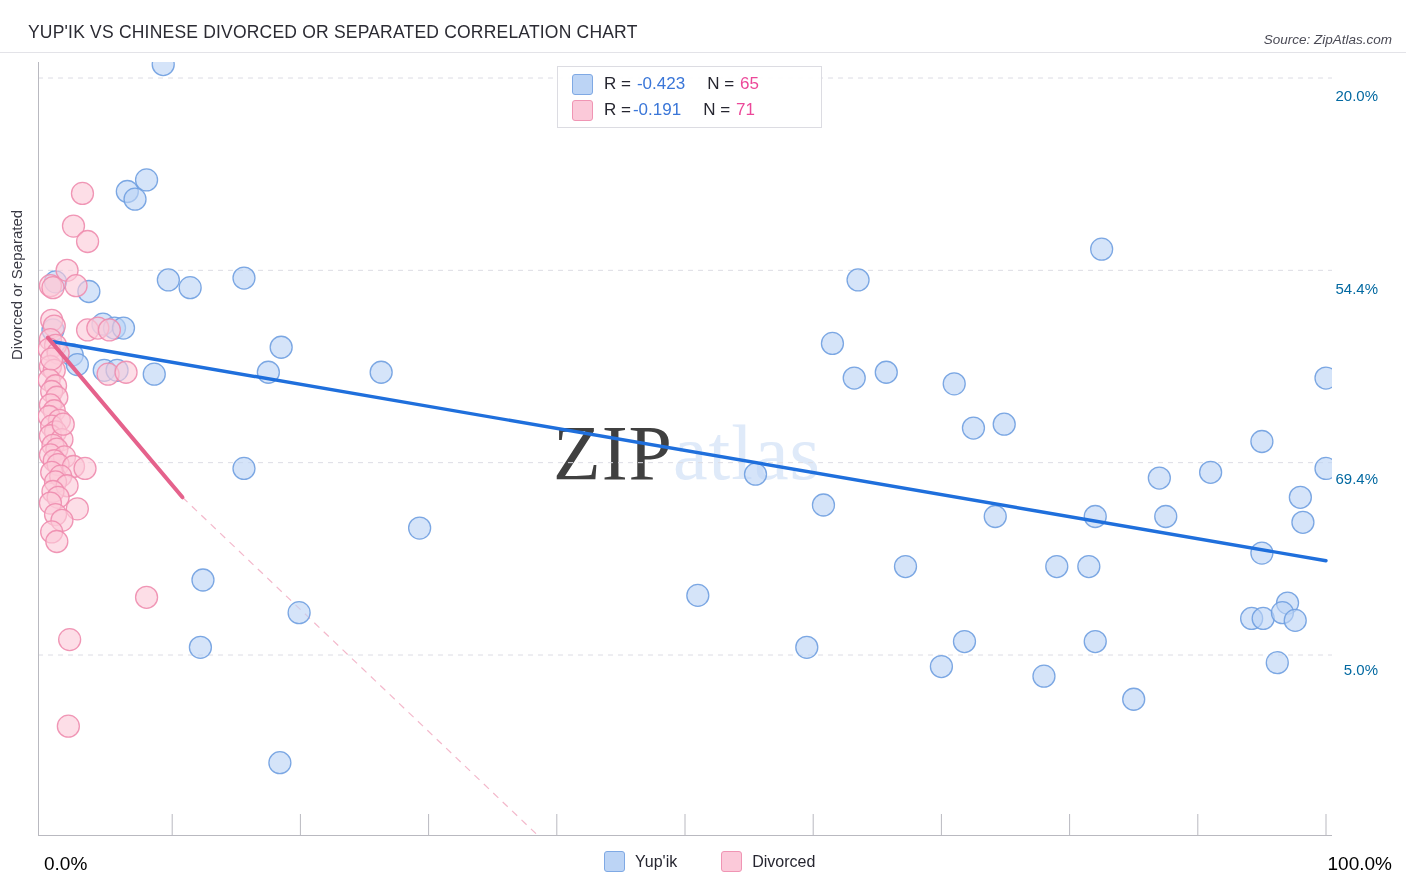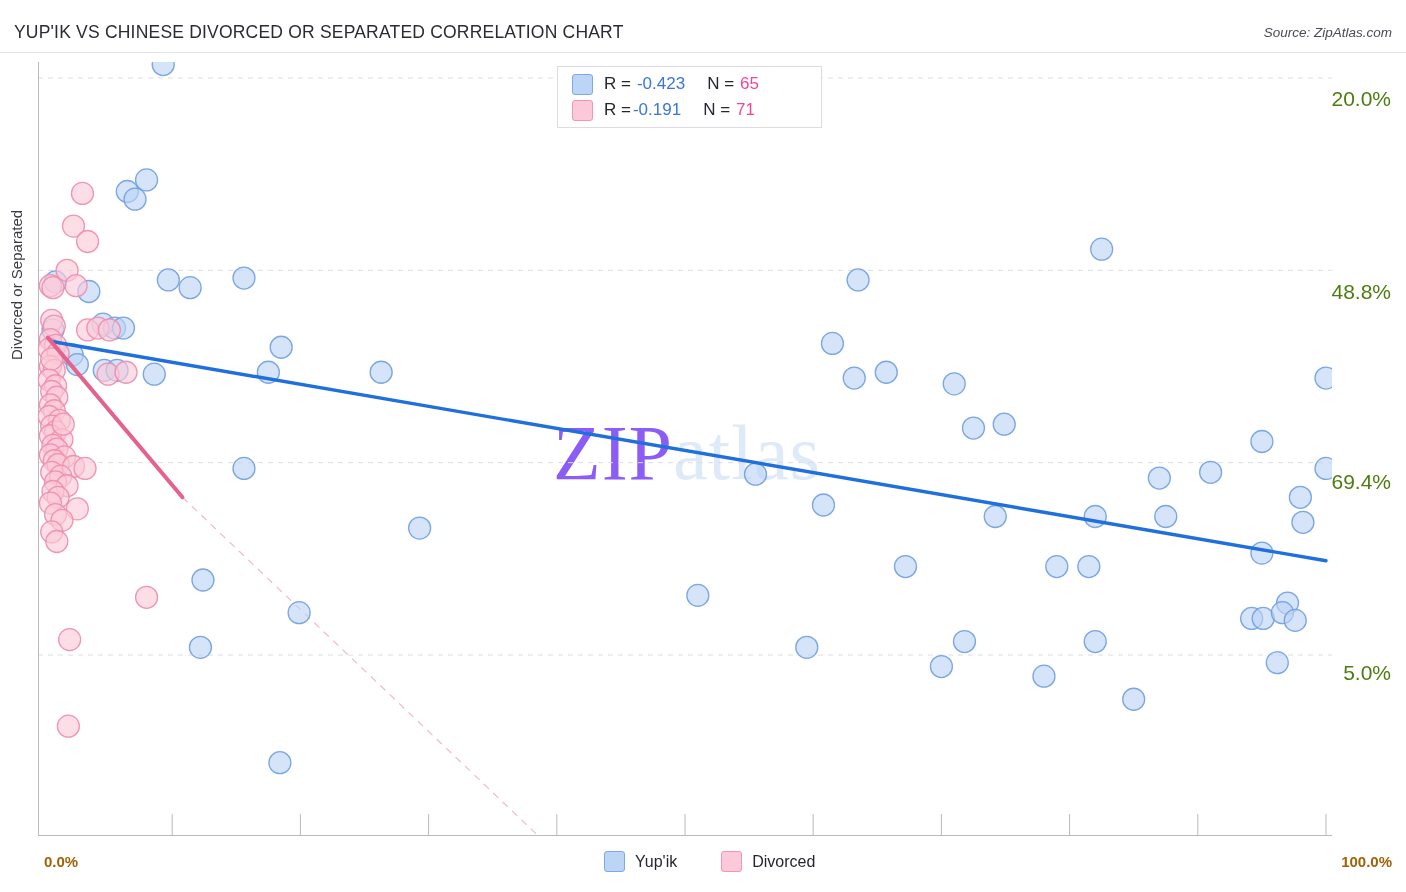--- a/index.html
+++ b/index.html
@@ -5,46 +5,46 @@
   html,body{margin:0;padding:0;}
   body{
     width:1406px;height:892px;
     background:#ffffff;
     font-family:"Liberation Sans", sans-serif;
     overflow:hidden;
     position:relative;
   }
   #chart-root{position:absolute;inset:0;}
   .hdr-title{
-    position:absolute;left:14px;top:22px;
+    position:absolute;left:28px;top:22px;
     font-size:17.5px;color:#2b2b33;letter-spacing:.2px;
     white-space:nowrap;
   }
   .hdr-source{
-    position:absolute;right:14px;top:25px;
+    position:absolute;right:14px;top:32px;
     font-size:13.5px;color:#4a4a55;font-style:italic;
     white-space:nowrap;
   }
   .hdr-rule{
     position:absolute;left:0;right:0;top:52px;height:1px;background:#e3e3e8;
   }
   .plot{position:absolute;left:38px;top:62px;width:1294px;height:774px;}
   .plot svg{display:block;}
   .ylabel{
     position:absolute;left:8px;top:360px;
     font-size:15px;color:#3a3a44;
     transform:rotate(-90deg);transform-origin:left top;
     white-space:nowrap;
   }
   .ytick{
-    position:absolute;right:15px;
-    font-size:21px;color:#4d7c0f;white-space:nowrap;
+    position:absolute;right:28px;
+    font-size:15px;color:#0369a1;white-space:nowrap;
   }
   .xtick{
-    position:absolute;font-size:15px;color:#a16207;white-space:nowrap;top:853px;font-weight:bold;
+    position:absolute;font-size:19px;color:#000000;white-space:nowrap;top:853px;
   }
   .legend-box{
     position:absolute;left:557px;top:66px;width:265px;height:62px;
     background:rgba(255,255,255,.92);border:1px solid #dcdce2;
     box-sizing:border-box;
   }
   .legend-row{
     position:absolute;left:14px;height:26px;display:flex;align-items:center;
     font-size:17px;white-space:nowrap;
   }
@@ -61,21 +61,21 @@
     position:absolute;top:851px;left:604px;display:flex;align-items:center;
     font-size:16px;color:#262630;white-space:nowrap;
   }
   .botlegend .sw{margin-right:10px;}
   .bl-gap{width:44px;}
   .wm{
     position:absolute;left:553px;top:408px;
     font-size:78px;font-family:"Liberation Serif", serif;
     letter-spacing:1px;pointer-events:none;user-select:none;
   }
-  .wm .zip{color:#8b5cf6;}
+  .wm .zip{color:#404040;}
   .wm .atlas{color:#dfeaf9;}
 </style>
 </head>
 <body>
 
 <div id="chart-root">
 
   <div class="hdr-title">YUP'IK VS CHINESE DIVORCED OR SEPARATED CORRELATION CHART</div>
   <div class="hdr-source">Source: ZipAtlas.com</div>
   <div class="hdr-rule"></div>
@@ -229,21 +229,21 @@
           <circle cx="30.357999999999997" cy="664.1633333333334" r="11" fill="#fbc9d9" fill-opacity="0.62" stroke="#ee8cae" stroke-width="1.3" stroke-opacity="0.9"></circle>
           <circle cx="13.692" cy="296.8066666666667" r="11" fill="#fbc9d9" fill-opacity="0.62" stroke="#ee8cae" stroke-width="1.3" stroke-opacity="0.9"></circle>
           <circle cx="25.23" cy="362.2" r="11" fill="#fbc9d9" fill-opacity="0.62" stroke="#ee8cae" stroke-width="1.3" stroke-opacity="0.9"></circle>
         </g>
         <line x1="13.692" y1="279.49666666666667" x2="1288" y2="498.7566666666667" stroke="#1f6fdc" stroke-width="3.4" stroke-linecap="round"></line>
         <line x1="9.846" y1="275.65" x2="144.45600000000002" y2="435.2866666666667" stroke="#e5628c" stroke-width="4" stroke-linecap="round"></line>
       </svg>
   </div>
 
   <div class="ytick" style="top:87px;">20.0%</div>
-  <div class="ytick" style="top:280px;">48.8%</div>
+  <div class="ytick" style="top:280px;">54.4%</div>
   <div class="ytick" style="top:470px;">69.4%</div>
   <div class="ytick" style="top:661px;">5.0%</div>
 
   <div class="xtick" style="left:44px;">0.0%</div>
   <div class="xtick" style="right:14px;">100.0%</div>
 
   <div class="legend-box">
     <div class="legend-row r1">
       <span class="sw blue"></span>
       <span class="lg-k">R =</span>

